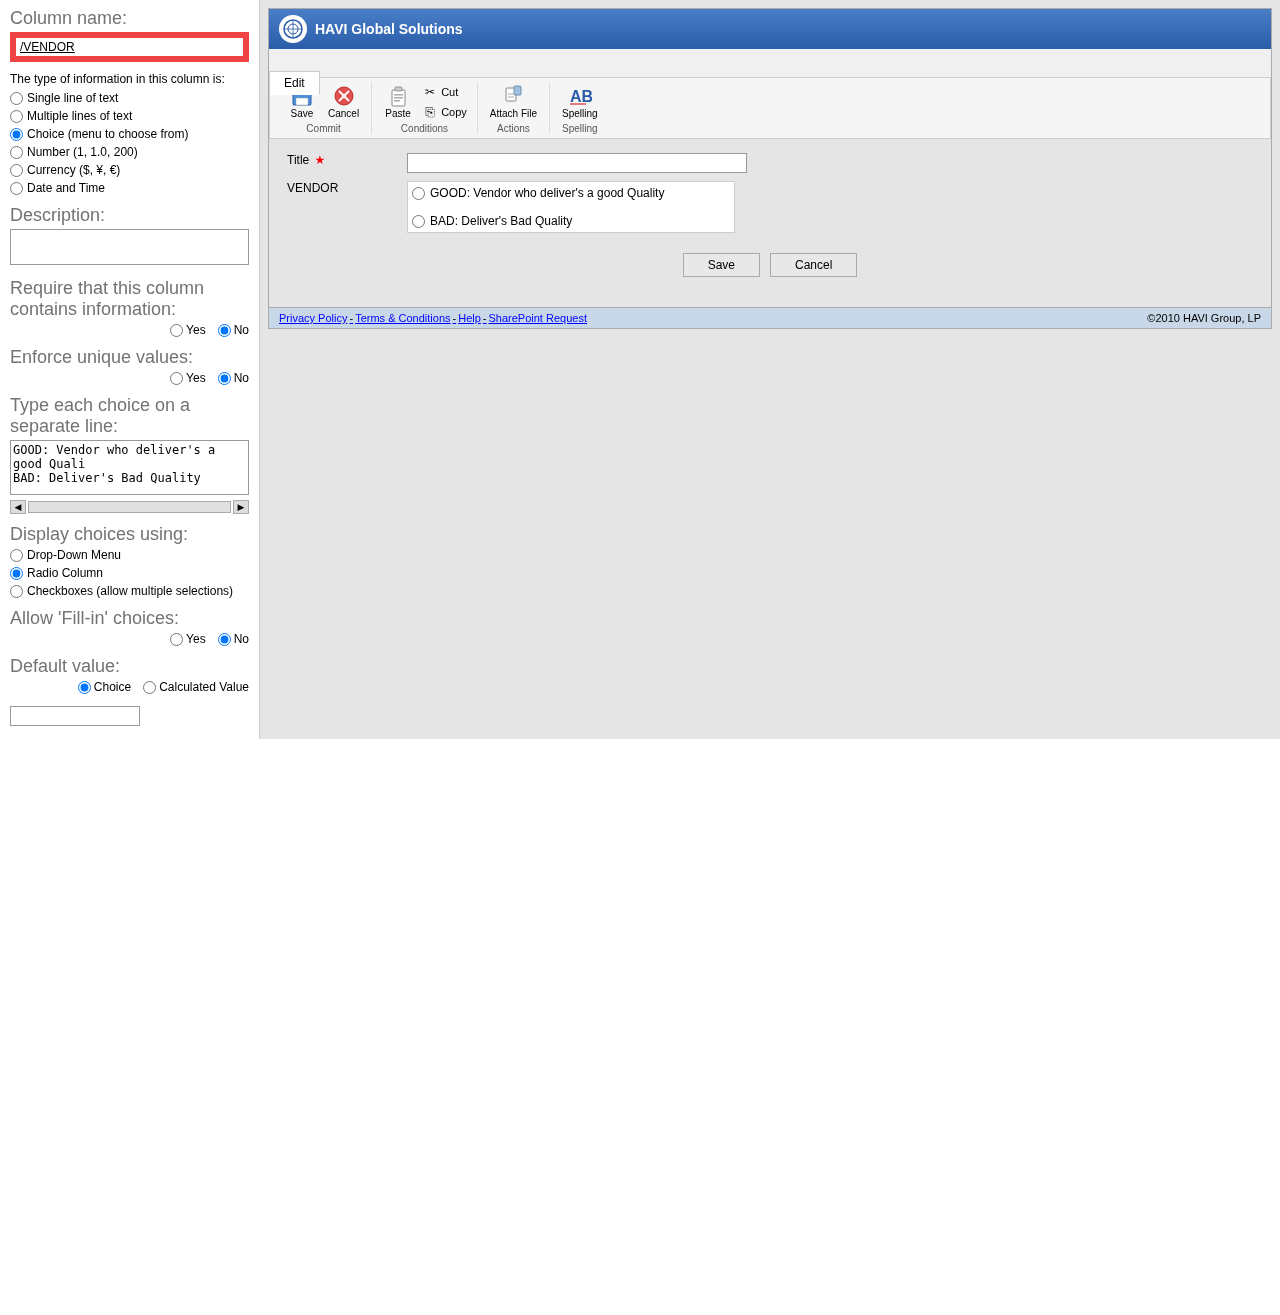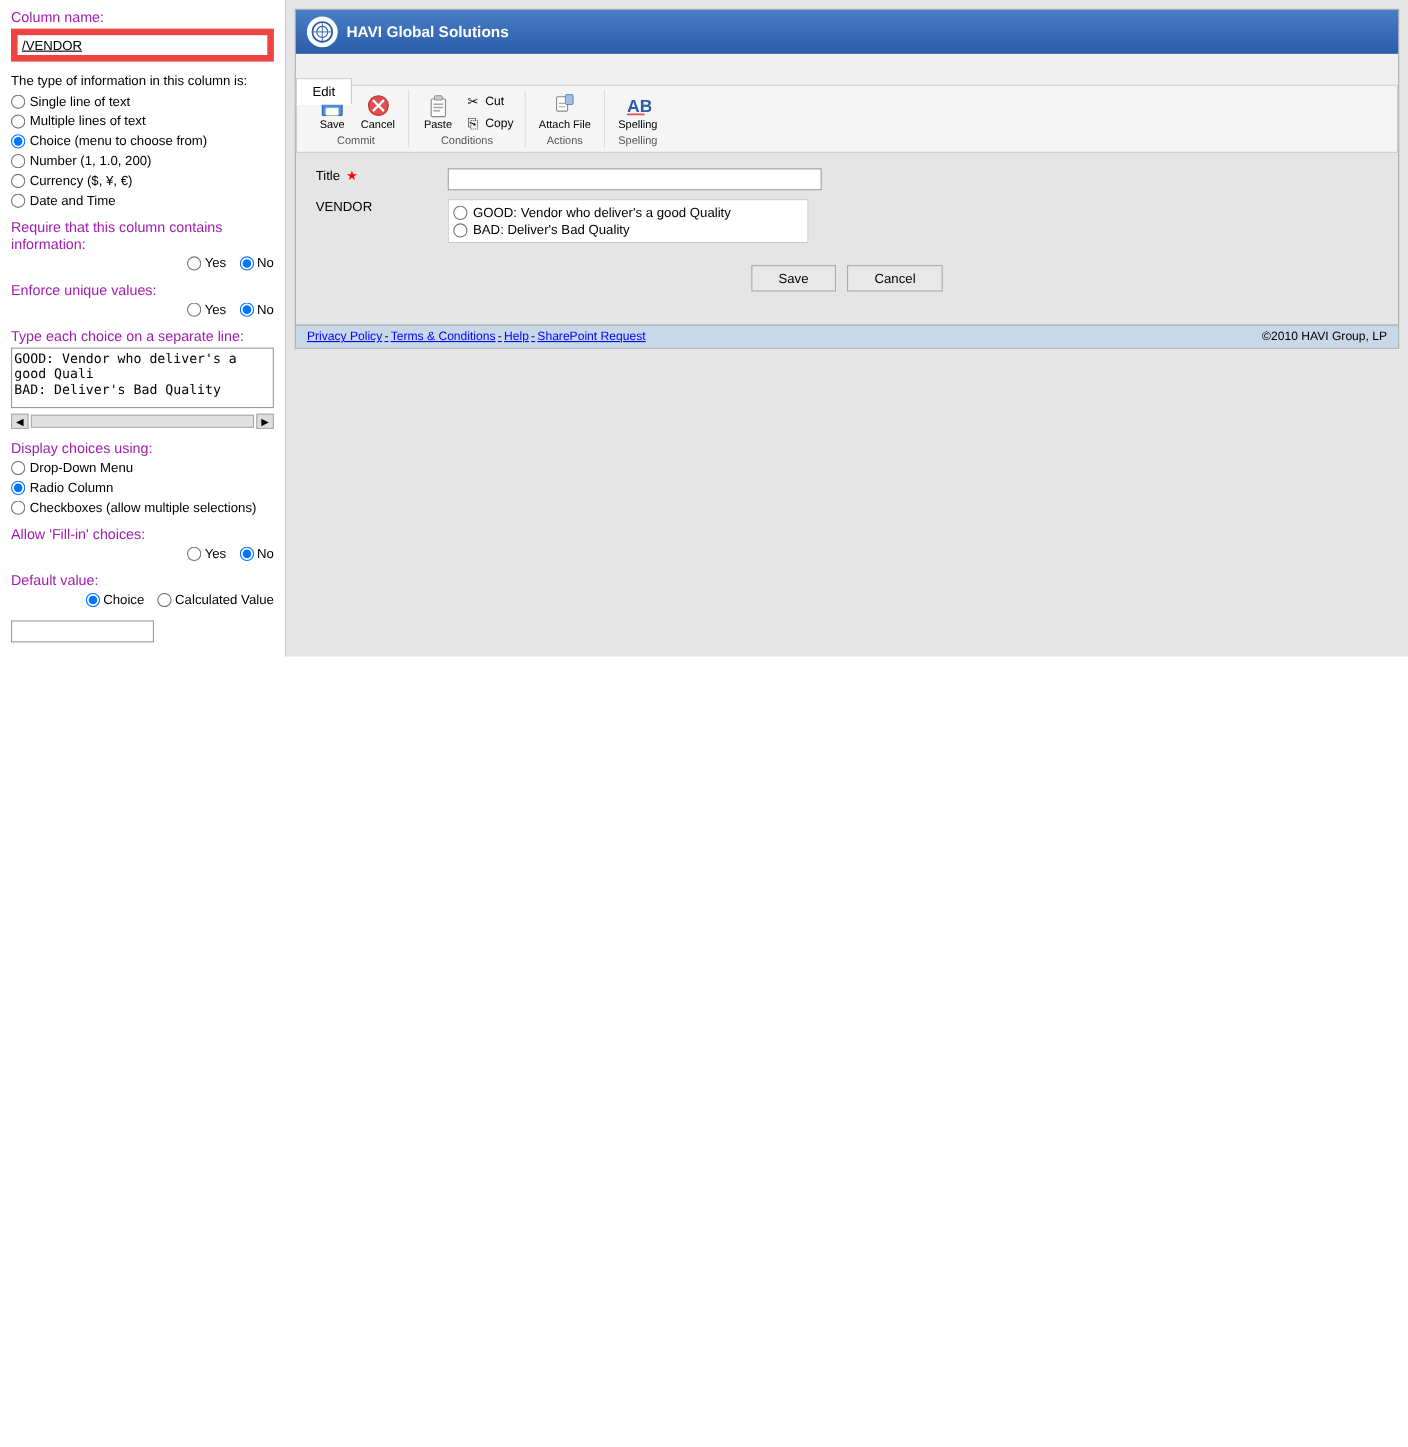--- a/index.html
+++ b/index.html
@@ -7,23 +7,23 @@
 
     
     #left-panel {
       width: 260px;
       min-width: 260px;
       padding: 8px 10px;
       border-right: 1px solid #ccc;
       background: #fff;
     }
     .field-label {
-      font-size: 13px;
+      font-size: 18px;
       margin-bottom: 3px;
-      color: #a21caf;
+      color: #737373;
     }
     .text-input {
       width: 100%;
       border: 6px solid #ef4444;
       padding: 2px 4px;
       font-size: 12px;
       margin-bottom: 10px;
       text-decoration: underline;
     }
     .section-label {
@@ -264,21 +264,21 @@
       padding: 2px 4px;
       font-size: 12px;
     }
     .vendor-cell {
       font-size: 12px;
       font-weight: normal;
     }
     .vendor-options {
       display: flex;
       flex-direction: column;
-      gap: 2px;
+      gap: 14px;
       border: 1px solid #ccc;
       padding: 4px;
       background: #fff;
       width: 328px;
     }
     .vendor-option {
       display: flex;
       align-items: center;
       gap: 5px;
       font-size: 12px;
@@ -373,20 +373,24 @@
         <span>Currency ($, ¥, €)</span>
       </label>
   </div>
   <div class="radio-group">
     <label>
         <input type="radio" name="col-type" style=""> 
         <span>Date and Time</span>
       </label>
   </div>
 
+  <div class="section-divider">
+    <div class="field-label">Description:</div>
+    <textarea class="desc-textarea" style=""></textarea>
+  </div>
 
   <div class="section-divider">
     <div class="field-label">Require that this column contains information:</div>
     <div class="inline-radio-group">
       <label>
           <input type="radio" name="req" style=""> 
           <span>Yes</span>
         </label>
       <label>
           <input type="radio" name="req" checked="" style=""> 

